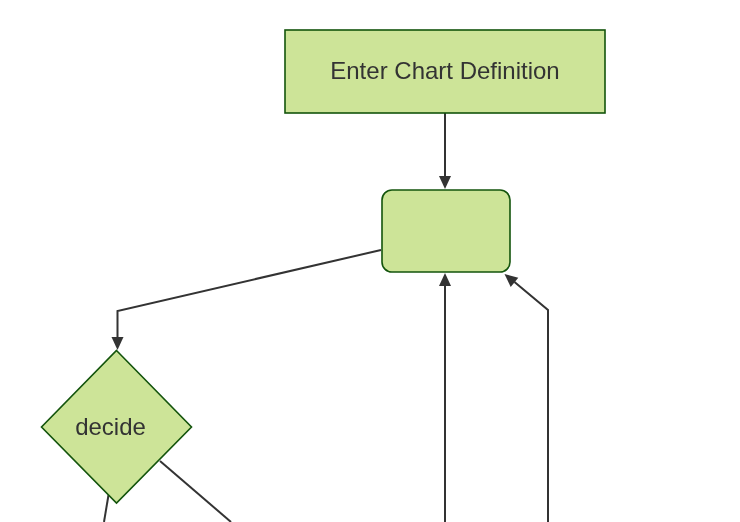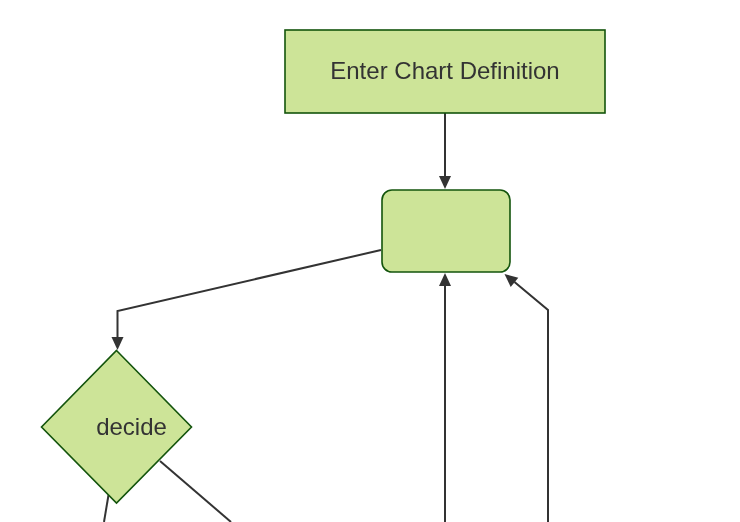--- a/index.html
+++ b/index.html
@@ -39,21 +39,21 @@
     align-items: center;
     justify-content: center;
     text-align: center;
     color: #333333;
     font-size: 24px;
     line-height: 1.2;
     pointer-events: none;
   }
   .label-enter { left: 285px; top: 30px;  width: 320px; height: 83px; }
   .label-preview { left: 382px; top: 190px; width: 128px; height: 82px; }
-  .label-decide { left: 57px;  top: 351px; width: 149px; height: 152px; text-align: center; }
+  .label-decide { left: 36px;  top: 351px; width: 149px; height: 152px; text-align: center; }
 </style>
 </head>
 <body>
 
 <div id="stage">
 
   <svg id="flowchart-svg" width="740" height="522" viewBox="0 0 740 522">
 
     <g>
       <path class="edge-line" d="M445,112 L445,178"></path>

